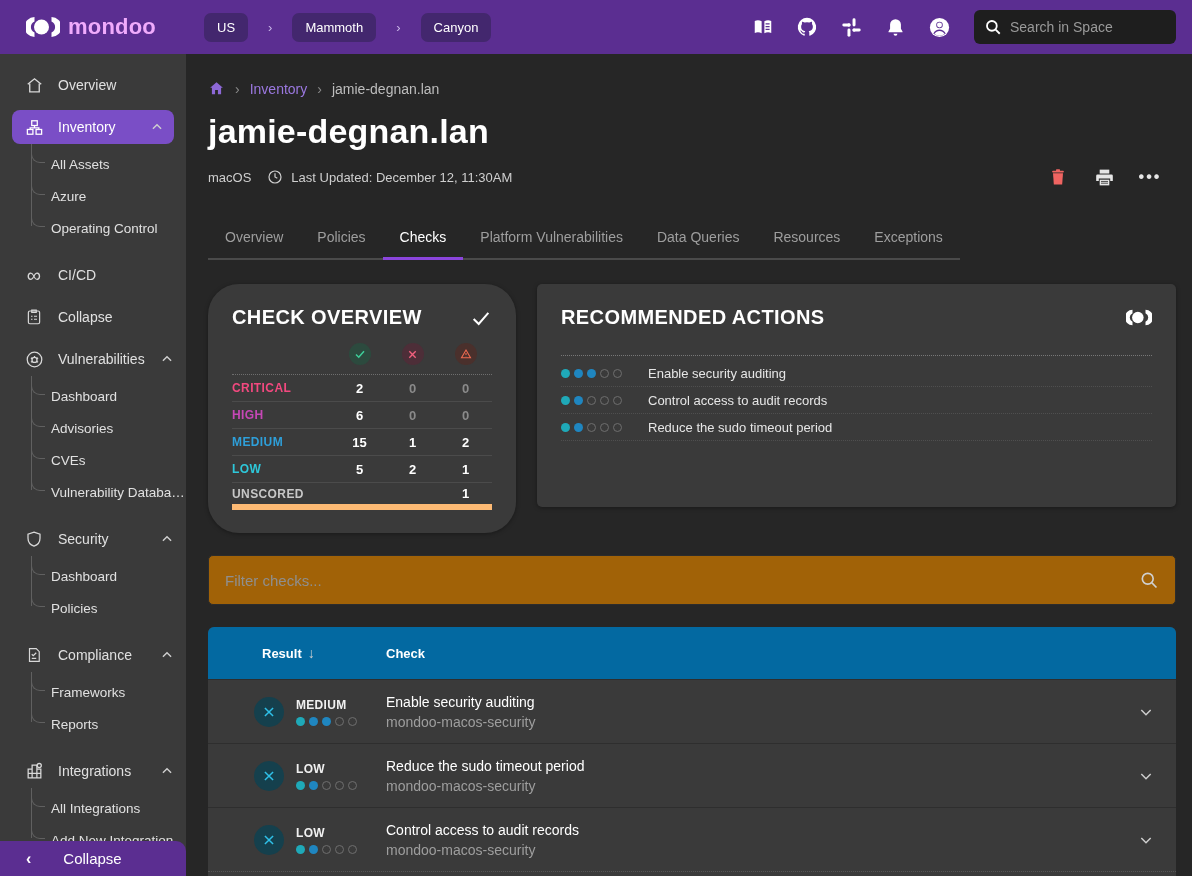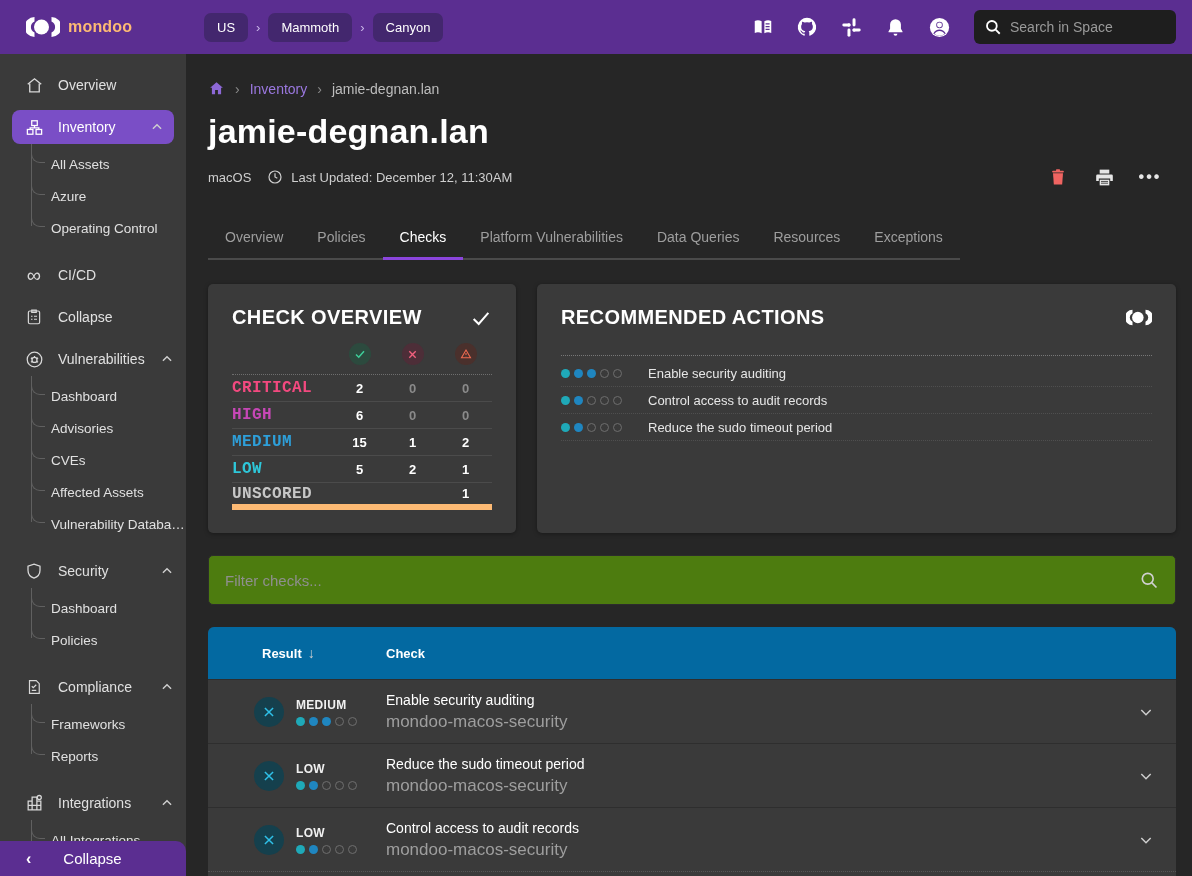--- a/index.html
+++ b/index.html
@@ -3,22 +3,22 @@
 <meta charset="utf-8">
 <style>
   * { margin:0; padding:0; box-sizing:border-box; }
   html,body { width:1192px; height:876px; overflow:hidden; background:#262626;
     font-family:"Liberation Sans","DejaVu Sans",sans-serif; color:#e6e6e6; }
 
   
   .topbar { position:fixed; top:0; left:0; width:1192px; height:54px; background:#5b2e91;
     display:flex; align-items:center; z-index:30; }
   .logo-wrap { width:186px; display:flex; align-items:center; padding-left:26px; gap:8px; }
-  .logo-text { color:#fdba74; font-weight:bold; font-size:16px; letter-spacing:.2px; }
-  .org-chips { display:flex; align-items:center; gap:8px; margin-left:18px; }
+  .logo-text { color:#f0abfc; font-weight:bold; font-size:22px; letter-spacing:.2px; }
+  .org-chips { display:flex; align-items:center; gap:20px; margin-left:18px; }
   .chip { background:#43276e; color:#fff; font-size:13px; padding:7px 13px; border-radius:7px; cursor:pointer; }
   .chip-sep { color:#c9b6e8; font-size:13px; }
   .topbar-right { margin-left:auto; display:flex; align-items:center; gap:10px; padding-right:16px; }
   .tb-icon { width:34px; height:34px; display:flex; align-items:center; justify-content:center;
     color:#fff; cursor:pointer; }
   .searchbox { width:202px; height:34px; background:#1e1e1e; border-radius:6px; display:flex;
     align-items:center; padding:0 10px; gap:8px; margin-left:8px; }
   .searchbox input { background:transparent; border:none; outline:none; color:#e0e0e0;
     font-size:14px; width:140px; font-family:inherit; }
   .searchbox input::placeholder { color:#9a9a9a; }
@@ -65,47 +65,47 @@
   .tab.active { color:#fff; }
   .tab.active::after { content:''; position:absolute; left:0; right:0; bottom:-2px; height:3px; background:#8b45dc; }
 
   .cards-row { margin-top:24px; display:flex; gap:21px; }
   .card { background:#3a3a3a; border-radius:5px; box-shadow:0 1px 4px rgba(0,0,0,.35); }
   .card-head { display:flex; align-items:center; justify-content:space-between; padding:22px 24px 10px; }
   .card-title { font-size:20px; font-weight:bold; color:#fff; letter-spacing:.4px; }
   .card-head-ic { color:#fff; display:flex; }
 
   
-  .co-card { width:308px; height:249px; }
+  .co-card { width:308px; height:249px;border-radius:31px; }
   .co-table { padding:4px 24px 0; }
   .co-iconrow { display:flex; align-items:center; padding-bottom:9px; border-bottom:1px dotted #6e6e6e; }
   .co-label-sp { flex:1; }
   .co-cell { width:53px; display:flex; justify-content:center; }
   .badge-ic { width:22px; height:22px; border-radius:50%; display:flex; align-items:center; justify-content:center; }
   .badge-pass { background:#2c4a3e; color:#3ecf9a; }
   .badge-fail { background:#4d2e38; color:#f2607e; }
   .badge-err  { background:#4a302c; color:#ef6a50; }
   .co-row { display:flex; align-items:center; height:27px; border-bottom:1px solid #4b4b4b; }
   .co-row:last-child { border-bottom:6px solid #fdba74;align-items:center; }
-  .co-sev { flex:1; font-size:16px; font-weight:bold; letter-spacing:.4px;font-family:Liberation Mono, monospace; }
+  .co-sev { flex:1; font-size:12px; font-weight:bold; letter-spacing:.4px; }
   .co-num { width:53px; text-align:center; font-size:13px; font-weight:bold; color:#fff; }
   .co-num.zero { color:#8a8a8a; }
 
   
-  .ra-card { flex:1; height:249px; }
+  .ra-card { flex:1; height:223px; }
   .ra-list { margin:16px 24px 0; border-top:1px dotted #777; padding-top:4px; }
   .ra-item { display:flex; align-items:center; height:27px; gap:26px; border-bottom:1px dotted #4f4f4f; cursor:pointer; }
   .dots { display:flex; gap:4px; align-items:center; }
   .dot { width:9px; height:9px; border-radius:50%; border:1.5px solid #6e6e6e; }
   .dot.filled { border-color:transparent; background:#1f86c0; }
   .dot.filled:first-child { background:#1fa Rab; background:#1fa9b8; }
   .ra-label { font-size:13px; color:#e6e6e6; }
 
   
-  .filterbar { margin-top:22px; height:50px; background:#4d7c0f; border:1px solid #2c2c2c; border-radius:5px;
+  .filterbar { margin-top:22px; height:50px; background:#a16207; border:1px solid #2c2c2c; border-radius:5px;
     display:flex; align-items:center; padding:0 16px; }
   .filterbar input { flex:1; background:transparent; border:none; outline:none; color:#ddd;
     font-size:15px; font-family:inherit; }
   .filterbar input::placeholder { color:#8f8f8f; }
   .filterbar .f-ic { color:#d0d0d0; display:flex; cursor:pointer; }
 
   
   .checks { margin-top:22px; border-radius:6px 6px 0 0; overflow:hidden; background:#3a3a3a; }
   .checks-head { display:flex; align-items:center; height:52px; background:#0369a1; font-size:13px;
     font-weight:bold; color:#fff; }
@@ -113,21 +113,21 @@
   .sort-arrow { font-size:14px; font-weight:normal; color:#d0d0d0; }
   .col-check { flex:1; }
   .check-row { display:flex; align-items:center; height:64px; border-top:1px solid #2e2e2e; cursor:pointer; }
   .cr-result { width:178px; padding-left:46px; display:flex; align-items:center; gap:12px; }
   .x-circle { width:30px; height:30px; border-radius:50%; background:#15404d; color:#2fc0e8;
     display:flex; align-items:center; justify-content:center; flex:none; }
   .cr-sevblock { display:flex; flex-direction:column; gap:5px; }
   .cr-sev { font-size:12px; font-weight:bold; color:#f0f0f0; letter-spacing:.3px; }
   .cr-main { flex:1; display:flex; flex-direction:column; gap:4px; }
   .cr-title { font-size:14px; color:#fff; }
-  .cr-policy { font-size:17px; color:#9e9e9e; }
+  .cr-policy { font-size:14px; color:#9e9e9e; }
   .cr-chev { width:60px; display:flex; justify-content:center; color:#cfcfcf; }
   .partial-row { height:10px; border-top:1px dotted #555; }
 
   svg { display:block; }
 </style>
 </head>
 <body>
 
 <div class="topbar">
   <div class="logo-wrap">
@@ -268,21 +268,20 @@
         <span class="chev">
           <svg width="14" height="14" viewBox="0 0 24 24" fill="none" stroke="currentColor" stroke-width="2.4">
               <path d="M5 15 L12 8 L19 15"></path>
             </svg>
         </span>
       </div>
       <div class="nav-children">
         <div class="nav-child">Dashboard</div>
         <div class="nav-child">Advisories</div>
         <div class="nav-child">CVEs</div>
-        <div class="nav-child">Affected Assets</div>
         <div class="nav-child">Vulnerability Databa…</div>
       </div>
     </div>
 
     <div class="nav-group">
       <div class="nav-item">
         <span class="nav-ic">
           <svg width="18" height="18" viewBox="0 0 24 24" fill="none" stroke="currentColor" stroke-width="1.7">
             <path d="M12 2.8 L20 5.5 V11 C20 16.5 16.5 20 12 21.5 C7.5 20 4 16.5 4 11 V5.5 Z"></path>
           </svg>

